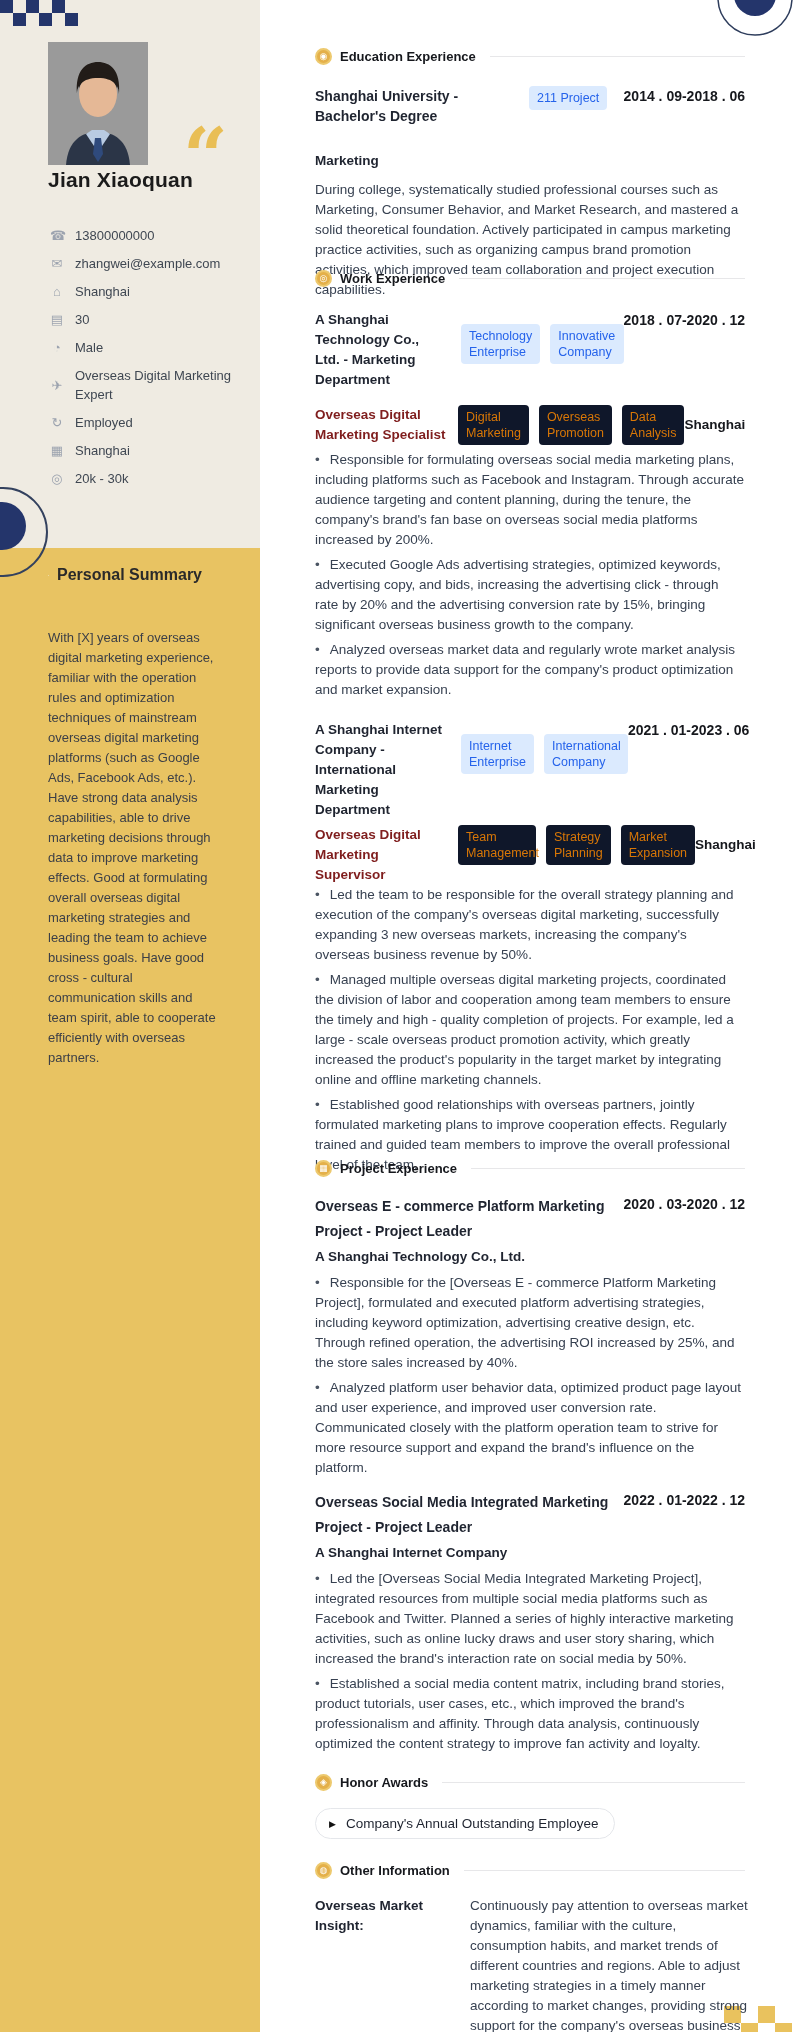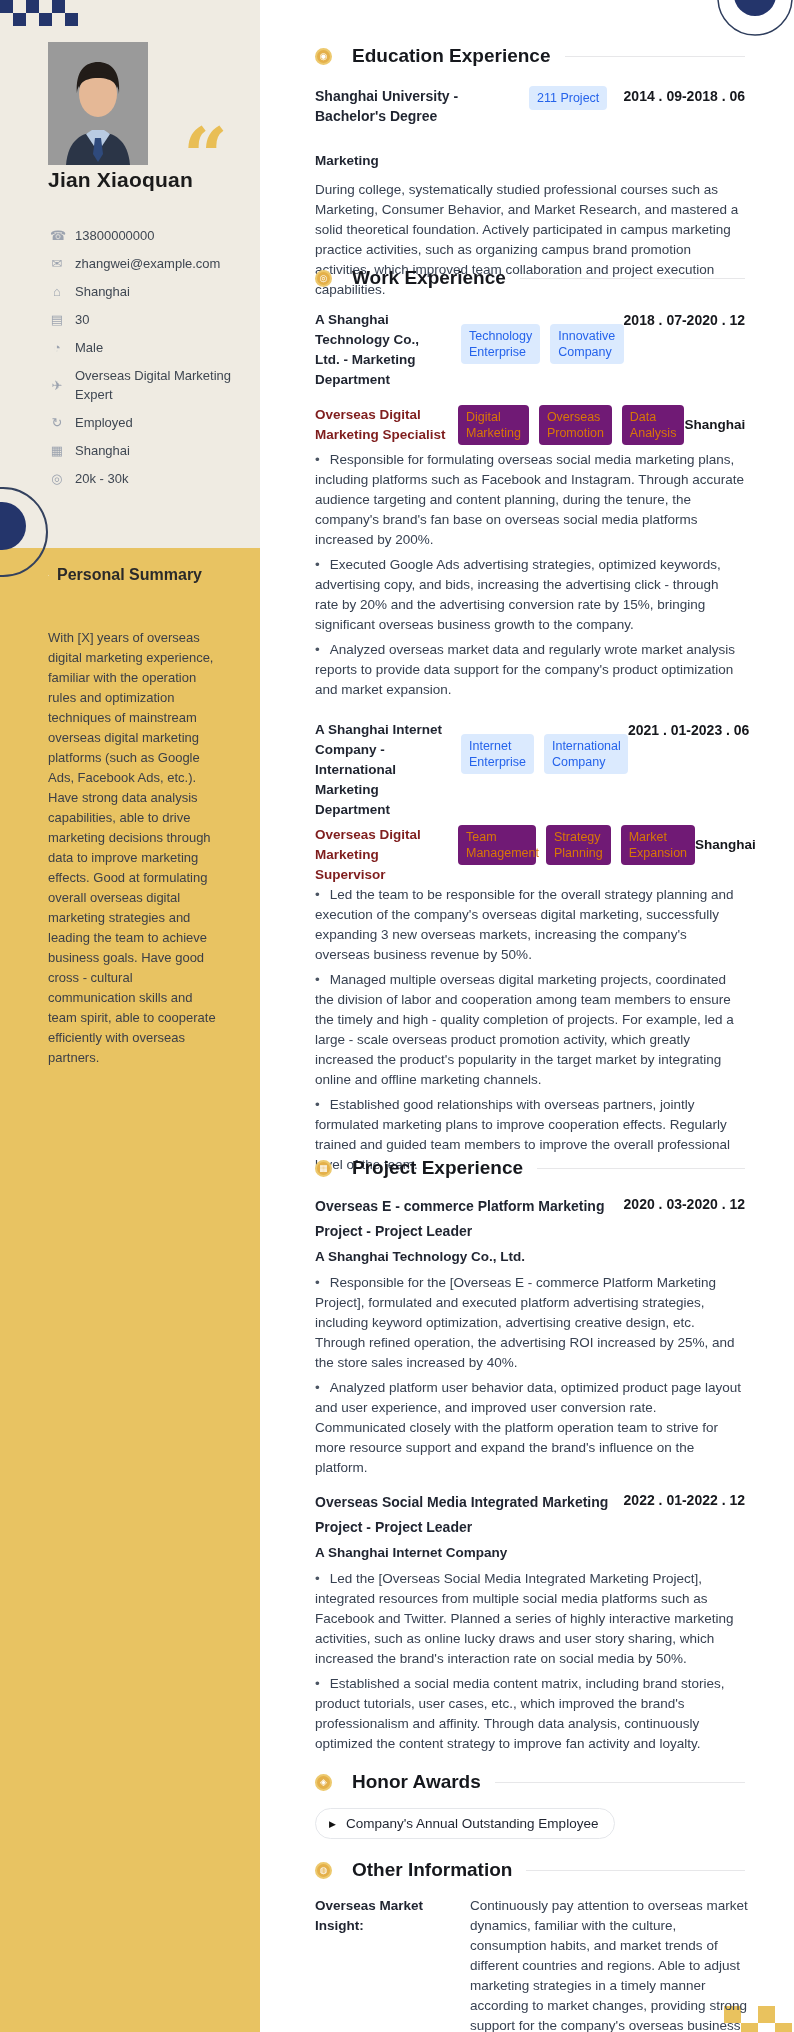--- a/index.html
+++ b/index.html
@@ -33,35 +33,35 @@
   .summary-head { display:flex; align-items:center; gap:8px; }
   .summary-title { font-size:16px; font-weight:bold; color:#2A2A2A; white-space:nowrap; }
   .summary-rule { flex:1; height:1px; background:#D9B152; margin-left:6px; }
   .summary-text { margin-top:44px; font-size:13px; line-height:20px; color:#3C3F46; }
 
   
   .main { position:absolute; left:315px; top:0; width:430px; }
   .section { position:absolute; left:0; width:430px; }
   .sec-head { display:flex; align-items:center; height:24px; }
   .coin { width:17px; height:17px; border-radius:50%; background:#E4B04A; border:2px solid #EDC96E; color:#fff; font-size:9px; line-height:13px; text-align:center; flex:0 0 17px; }
-  .sec-title { font-size:19px; font-weight:bold; color:#16181D; margin-left:20px; white-space:nowrap; }
+  .sec-title { font-size:13px; font-weight:bold; color:#16181D; margin-left:8px; white-space:nowrap; }
   .sec-rule { flex:1; height:1px; background:#E7E7E9; margin-left:14px; }
 
   .row { display:flex; align-items:flex-start; }
   .etitle { flex:0 0 210px; font-size:14px; font-weight:bold; color:#1F2430; line-height:20px; }
   .wtitle { flex:0 0 128px; font-size:13.5px; font-weight:bold; color:#1F2430; line-height:20px; }
   .ptitle { flex:0 0 135px; font-size:13.5px; font-weight:bold; color:#7f1d1d; line-height:20px; }
   .projtitle { flex:0 0 305px; font-size:14px; font-weight:bold; color:#1F2430; line-height:25px; }
   .date { margin-left:auto; font-size:14px; font-weight:bold; color:#16181D; white-space:nowrap; line-height:20px; }
   .loc { margin-left:auto; font-size:13.5px; font-weight:bold; color:#16181D; white-space:nowrap; margin-top:12px; }
 
   .tags { display:flex; gap:10px; margin-left:18px; }
   .tag { font-size:12.5px; line-height:16px; padding:4px 8px; border-radius:4px; }
   .tag.blue { background:#DBEAFE; color:#2563EB; max-width:84px; }
-  .tag.orange { background:#701a75; color:#D97706; max-width:78px; }
+  .tag.orange { background:#0f172a; color:#D97706; max-width:78px; }
   .tags.mt { margin-top:14px; }
 
   .bold-line { font-size:13.5px; font-weight:bold; color:#1F2430; line-height:20px; }
   .para { font-size:13.5px; line-height:20px; color:#374151; }
   .bullet { font-size:13.5px; line-height:20px; color:#374151; margin-bottom:5px; }
   .bullet .b { margin-right:10px; color:#4B5563; }
 
   .award-pill { display:inline-flex; align-items:center; gap:10px; border:1px solid #E5E7EB; border-radius:999px; background:#fff; padding:7px 16px 7px 13px; font-size:13.5px; color:#1F2430; }
   .award-pill .play { font-size:9px; color:#111; }
 

